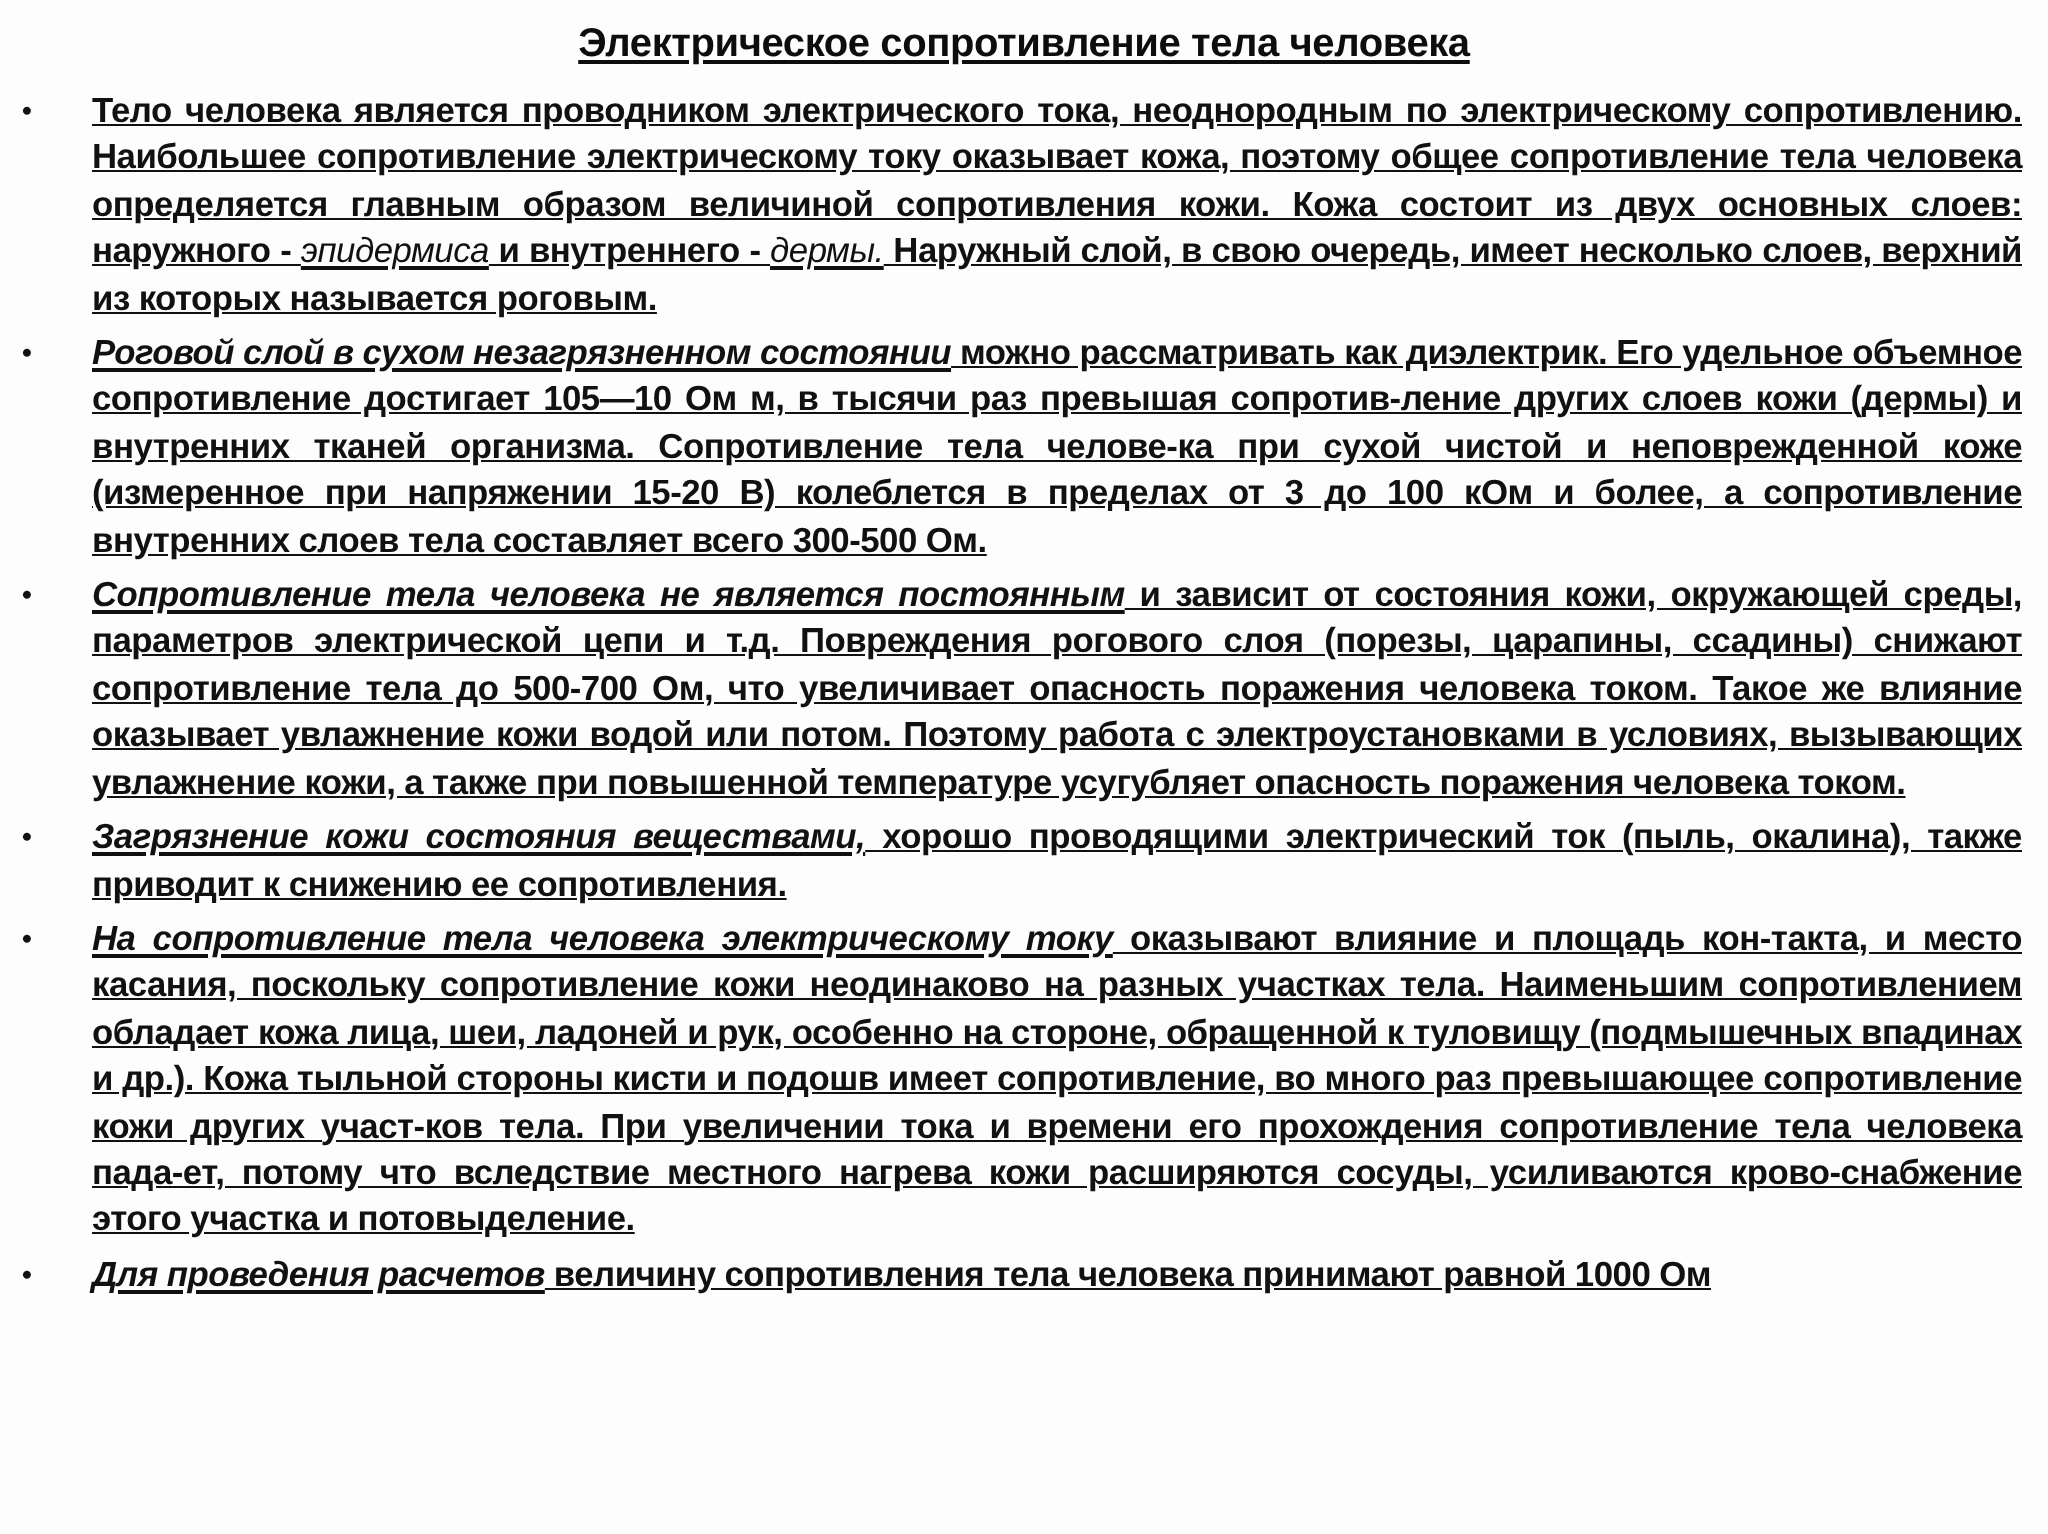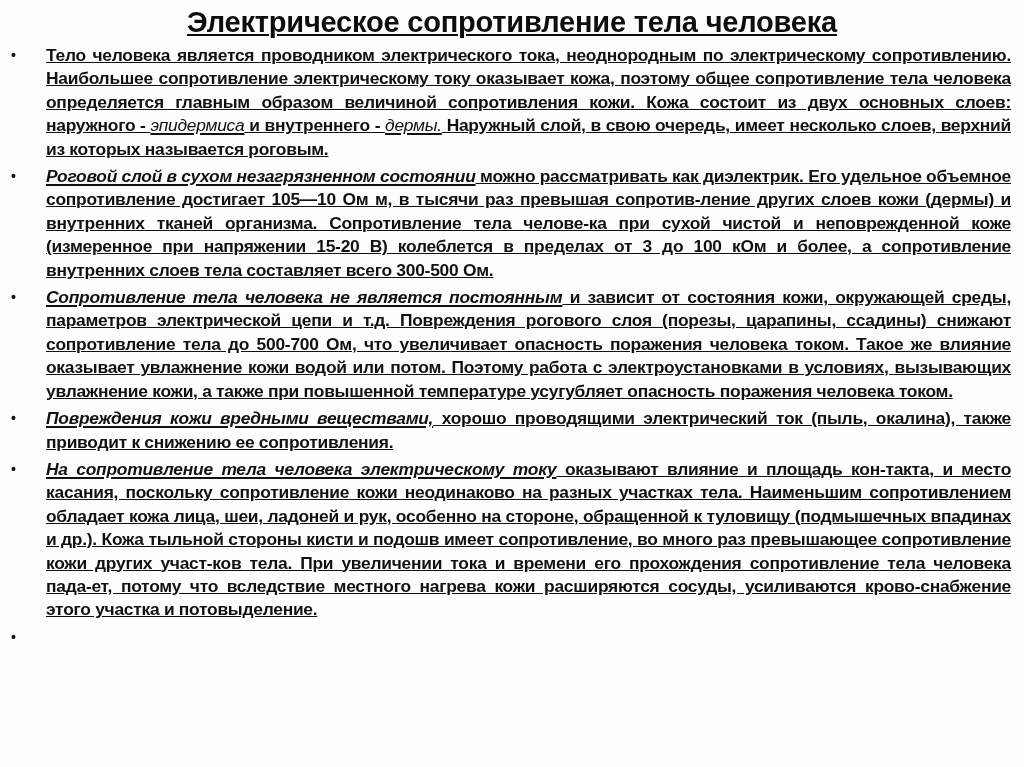--- a/index.html
+++ b/index.html
@@ -18,21 +18,21 @@
   .page {
     position: relative;
     width: 1024px;
     height: 767px;
     box-sizing: border-box;
     padding: 0;
   }
   .doc-title {
     text-align: center;
     font-weight: bold;
-    font-size: 29px;
+    font-size: 20px;
     line-height: 26px;
     letter-spacing: -0.2px;
     margin: 0;
     padding-top: 9px;
     color: #0d0d0d;
   }
   .doc-title span.title-text {
     text-decoration: underline;
     text-underline-offset: 2px;
     text-decoration-thickness: 2px;
@@ -105,24 +105,25 @@
     <li class="bullet-item">
       <span class="bullet-mark">•</span>
       <span class="para"><span class="lead">Роговой слой в сухом незагрязненном состоянии</span><span class="body-text"> можно рассматривать как диэлектрик. Его удельное объемное сопротивление достигает 105—10 Ом м, в тысячи раз превышая сопротив-ление других слоев кожи (дермы) и внутренних тканей организма. Сопротивление тела челове-ка при сухой чистой и неповрежденной коже (измеренное при напряжении 15-20 В) колеблется в пределах от 3 до 100 кОм и более, а сопротивление внутренних слоев тела составляет всего 300-500 Ом.</span></span>
     </li>
     <li class="bullet-item">
       <span class="bullet-mark">•</span>
       <span class="para"><span class="lead">Сопротивление тела человека не является постоянным</span><span class="body-text"> и зависит от состояния кожи, окружающей среды, параметров электрической цепи и т.д. Повреждения рогового слоя (порезы, царапины, ссадины) снижают сопротивление тела до 500-700 Ом, что увеличивает опасность поражения человека током. Такое же влияние оказывает увлажнение кожи водой или потом. Поэтому работа с электроустановками в условиях, вызывающих увлажнение кожи, а также при повышенной температуре усугубляет опасность поражения человека током.</span></span>
     </li>
     <li class="bullet-item">
       <span class="bullet-mark">•</span>
-      <span class="para"><span class="lead">Повреждения кожи вредными веществами,</span><span class="body-text"> хорошо проводящими электрический ток (пыль, окалина), также приводит к снижению ее сопротивления.</span></span>
+      <span class="para"><span class="lead">Загрязнение кожи состояния веществами,</span><span class="body-text"> хорошо проводящими электрический ток (пыль, окалина), также приводит к снижению ее сопротивления.</span></span>
     </li>
     <li class="bullet-item">
       <span class="bullet-mark">•</span>
       <span class="para"><span class="lead">На сопротивление тела человека электрическому току</span><span class="body-text"> оказывают влияние и площадь кон-такта, и место касания, поскольку сопротивление кожи неодинаково на разных участках тела. Наименьшим сопротивлением обладает кожа лица, шеи, ладоней и рук, особенно на стороне, обращенной к туловищу (подмышечных впадинах и др.). Кожа тыльной стороны кисти и подошв имеет сопротивление, во много раз превышающее сопротивление кожи других участ-ков тела. При увеличении тока и времени его прохождения сопротивление тела человека пада-ет, потому что вследствие местного нагрева кожи расширяются сосуды, усиливаются крово-снабжение этого участка и потовыделение.</span></span>
     </li>
     <li class="bullet-item">
       <span class="bullet-mark">•</span>
+      <span class="para"><span class="lead">Для проведения расчетов</span><span class="body-text"> величину сопротивления тела человека принимают равной 1000 Ом</span></span>
     </li>
   </ul>
 
 </div>
 
 </body></html>

